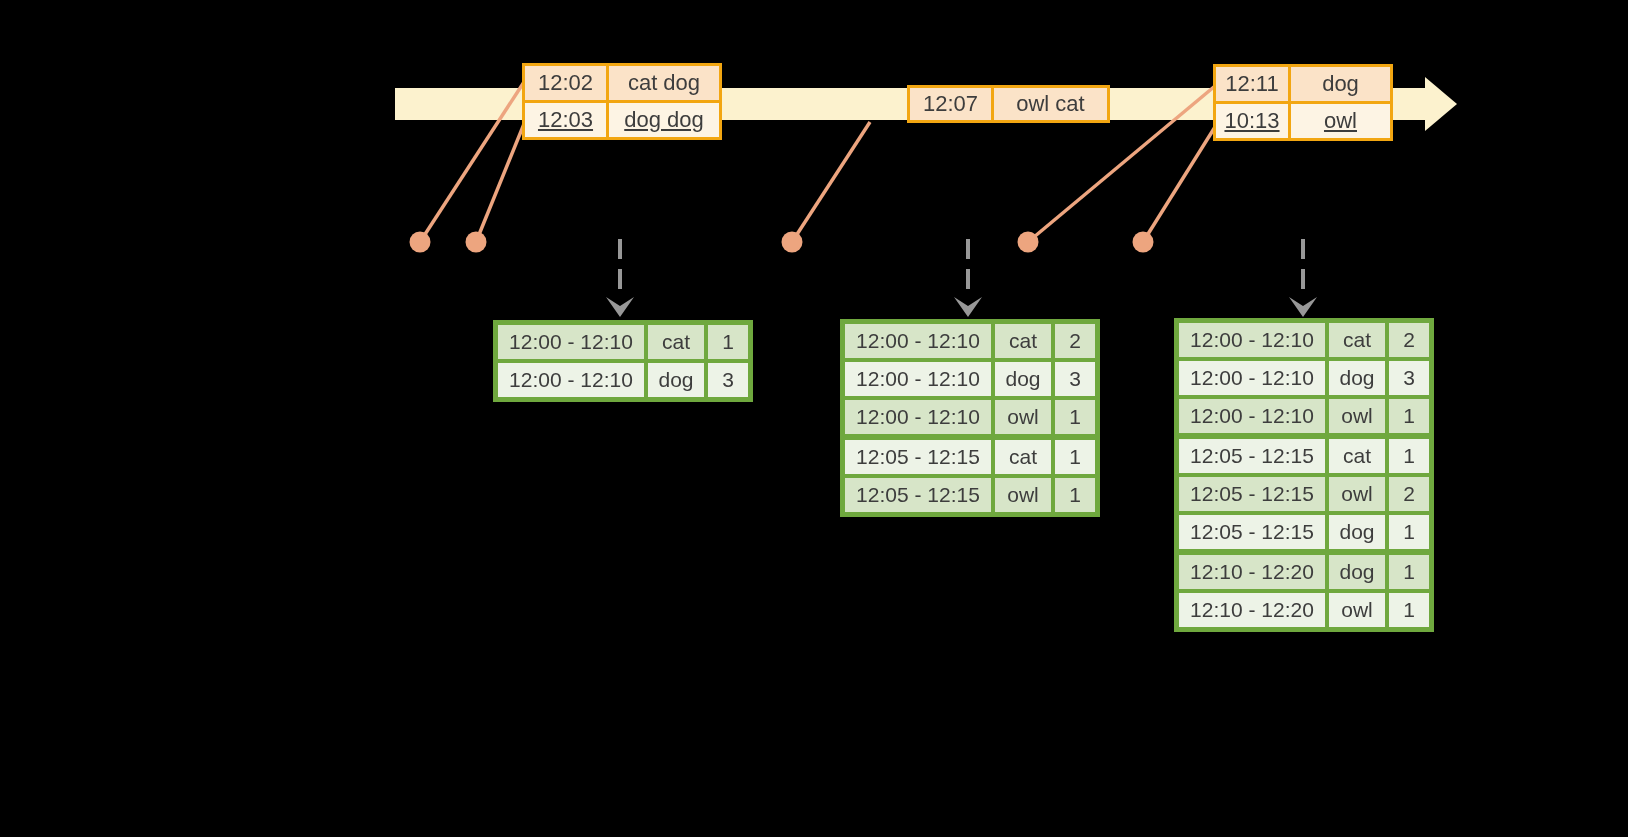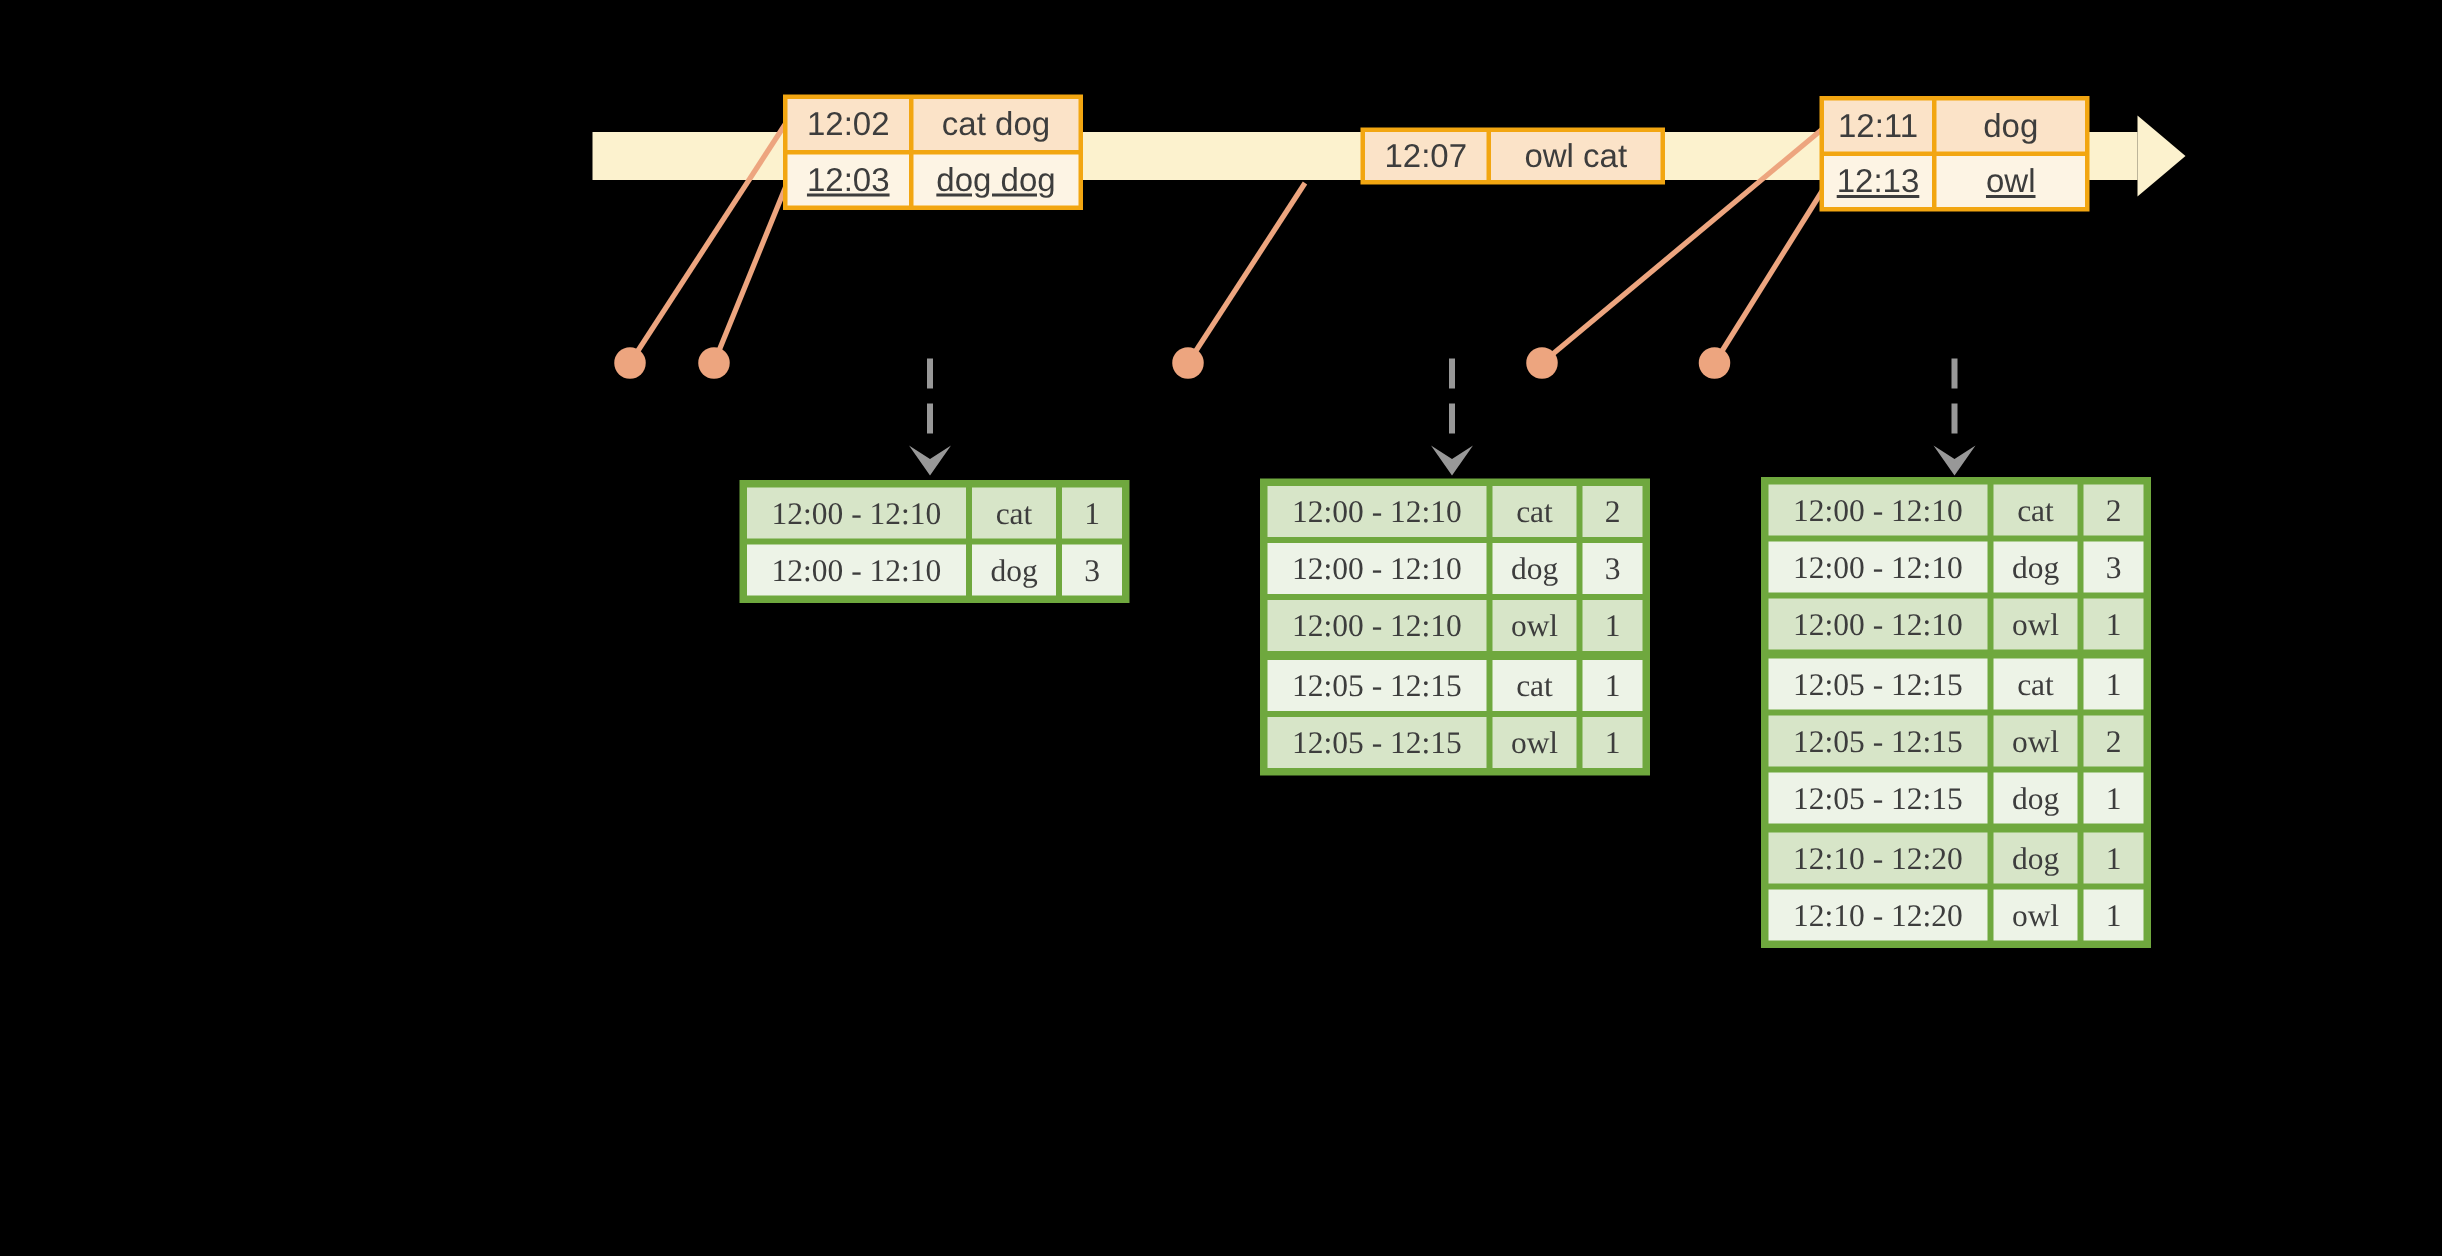--- a/index.html
+++ b/index.html
@@ -20,21 +20,21 @@
   .ecell{
     height:var(--rh,34px);display:flex;align-items:center;justify-content:center;
     font-size:22px;white-space:nowrap;
   }
   .fill-peach{background:var(--peach);}
   .fill-cream{background:var(--cream);text-decoration:underline;}
 
   
   .rtable{
     position:absolute;z-index:2;background:var(--green);
-    padding:5px;box-sizing:border-box;width:260px;font-family:Liberation Serif, serif;
+    padding:5px;box-sizing:border-box;width:260px;
   }
   .rrow{display:grid;grid-template-columns:146px 56px 1fr;gap:4px;margin-bottom:4px;}
   .rrow:last-child{margin-bottom:0;}
   .rrow.gsep{margin-bottom:6px;}
   .rcell{
     height:34px;display:flex;align-items:center;justify-content:center;
     font-size:21px;background:var(--cell-light);white-space:nowrap;
   }
   .rrow:nth-child(odd) .rcell{background:var(--cell-dark);}
 
@@ -98,21 +98,21 @@
       <div class="ecell fill-peach">owl cat</div>
     </div>
   </div>
 
   <div class="event-box" style="left:1213px;top:64px;width:180px;text-align:center;--tc:72px;">
     <div class="erow">
       <div class="ecell fill-peach">12:11</div>
       <div class="ecell fill-peach">dog</div>
     </div>
     <div class="erow">
-      <div class="ecell fill-cream">12:13</div>
+      <div class="ecell fill-cream">10:13</div>
       <div class="ecell fill-cream">owl</div>
     </div>
   </div>
 
   <div class="rtable" style="left:493px;top:320px;">
     <div class="rrow">
       <div class="rcell">12:00 - 12:10</div>
       <div class="rcell">cat</div>
       <div class="rcell">1</div>
     </div>

